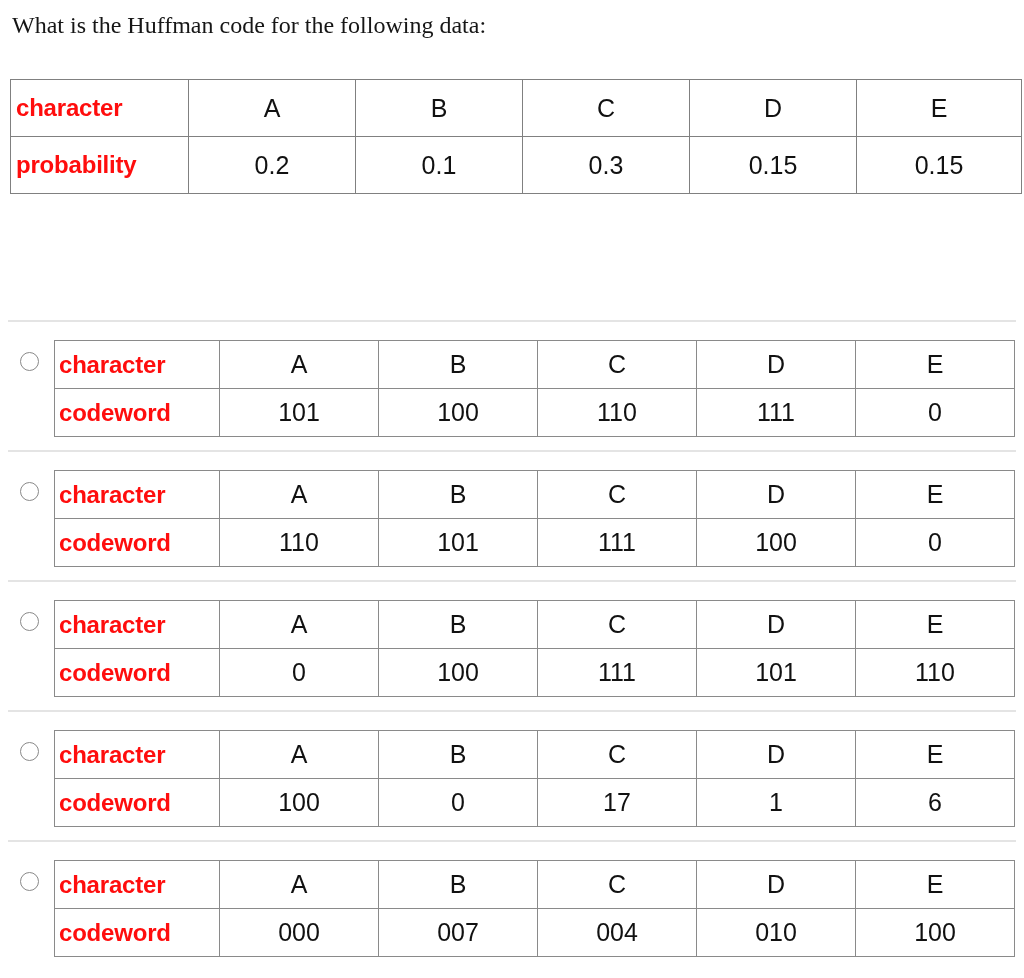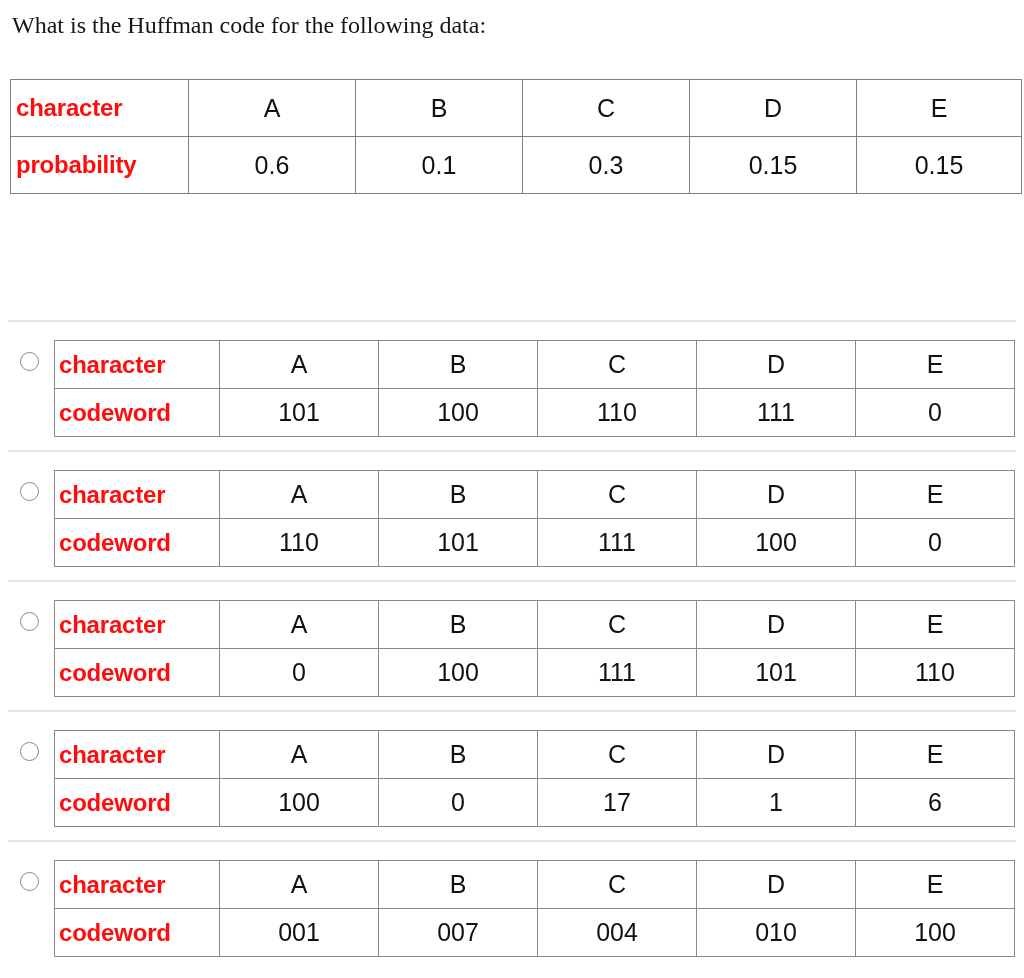--- a/index.html
+++ b/index.html
@@ -141,21 +141,21 @@
     <tr>
       <td class="row-label">character</td>
       <td class="data-cell">A</td>
       <td class="data-cell">B</td>
       <td class="data-cell">C</td>
       <td class="data-cell">D</td>
       <td class="data-cell last">E</td>
     </tr>
     <tr>
       <td class="row-label">probability</td>
-      <td class="data-cell">0.6</td>
+      <td class="data-cell">0.2</td>
       <td class="data-cell">0.1</td>
       <td class="data-cell">0.3</td>
       <td class="data-cell">0.15</td>
       <td class="data-cell last">0.15</td>
     </tr>
   </tbody>
 </table>
 
 <div class="options-list">
 
@@ -267,21 +267,21 @@
         <tr>
           <td class="row-label">character</td>
           <td class="data-cell">A</td>
           <td class="data-cell">B</td>
           <td class="data-cell">C</td>
           <td class="data-cell">D</td>
           <td class="data-cell">E</td>
         </tr>
         <tr>
           <td class="row-label">codeword</td>
-          <td class="data-cell">001</td>
+          <td class="data-cell">000</td>
           <td class="data-cell">007</td>
           <td class="data-cell">004</td>
           <td class="data-cell">010</td>
           <td class="data-cell">100</td>
         </tr>
       </tbody>
     </table>
   </div>
 
 </div>

